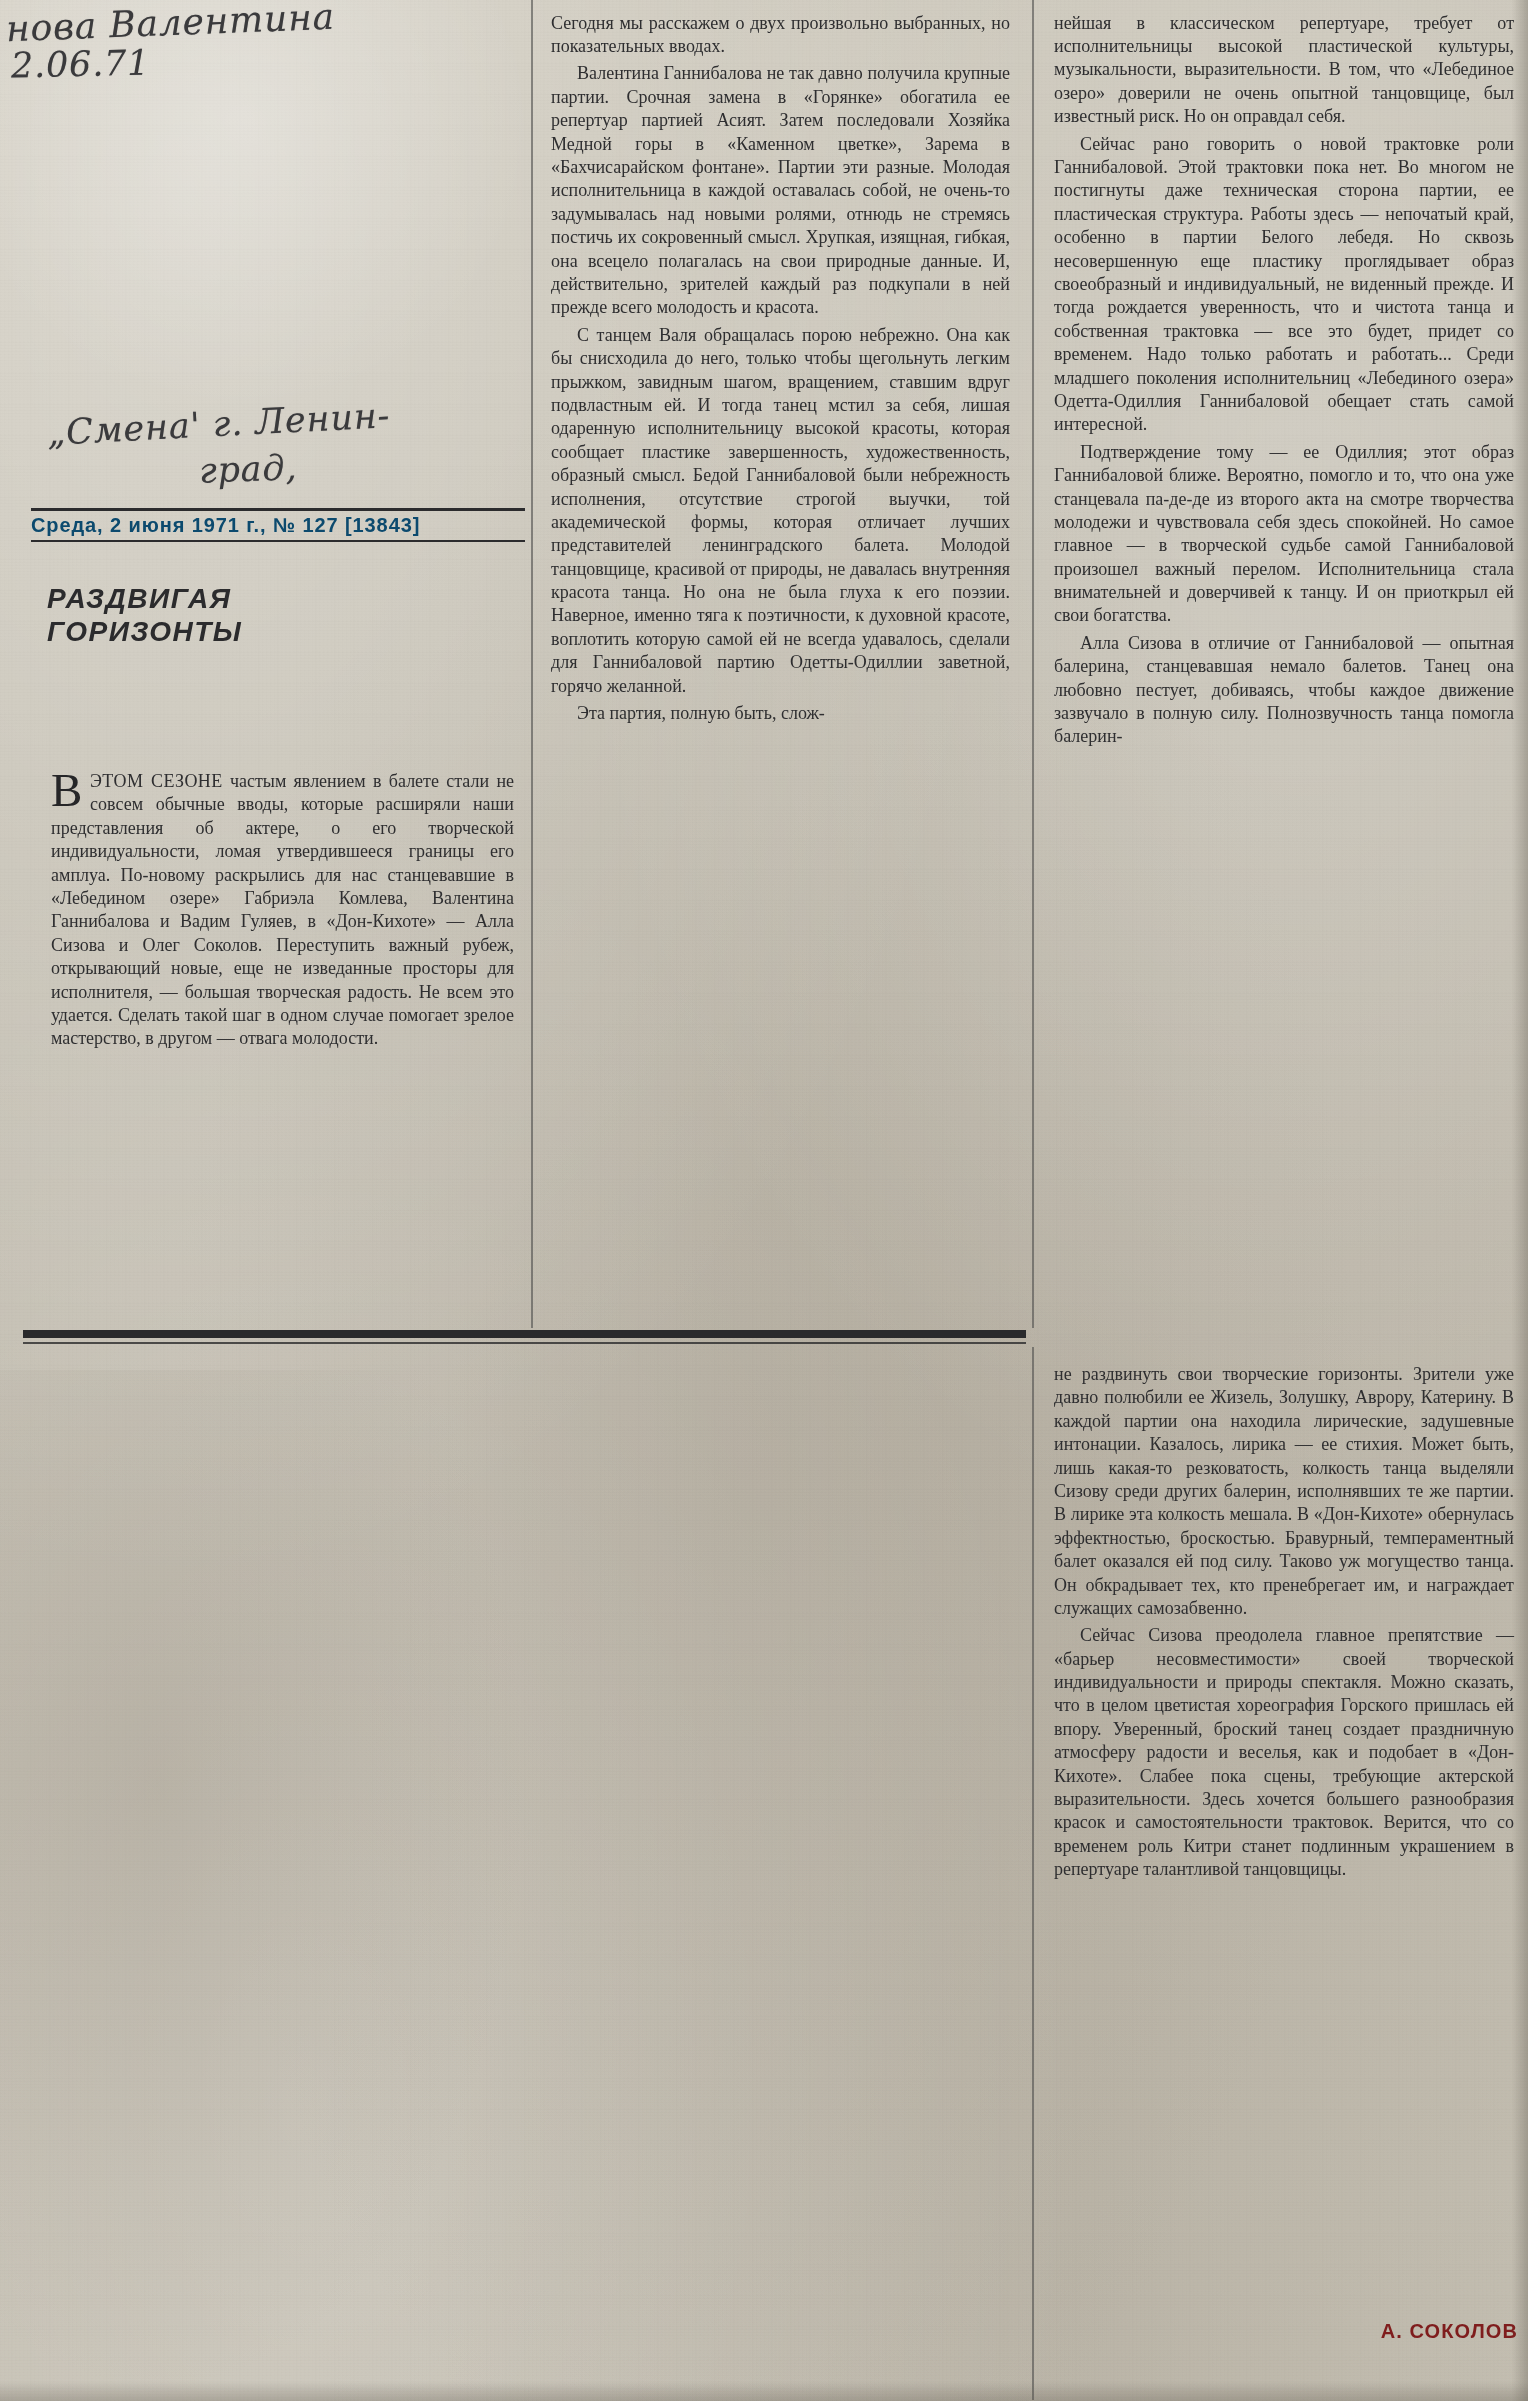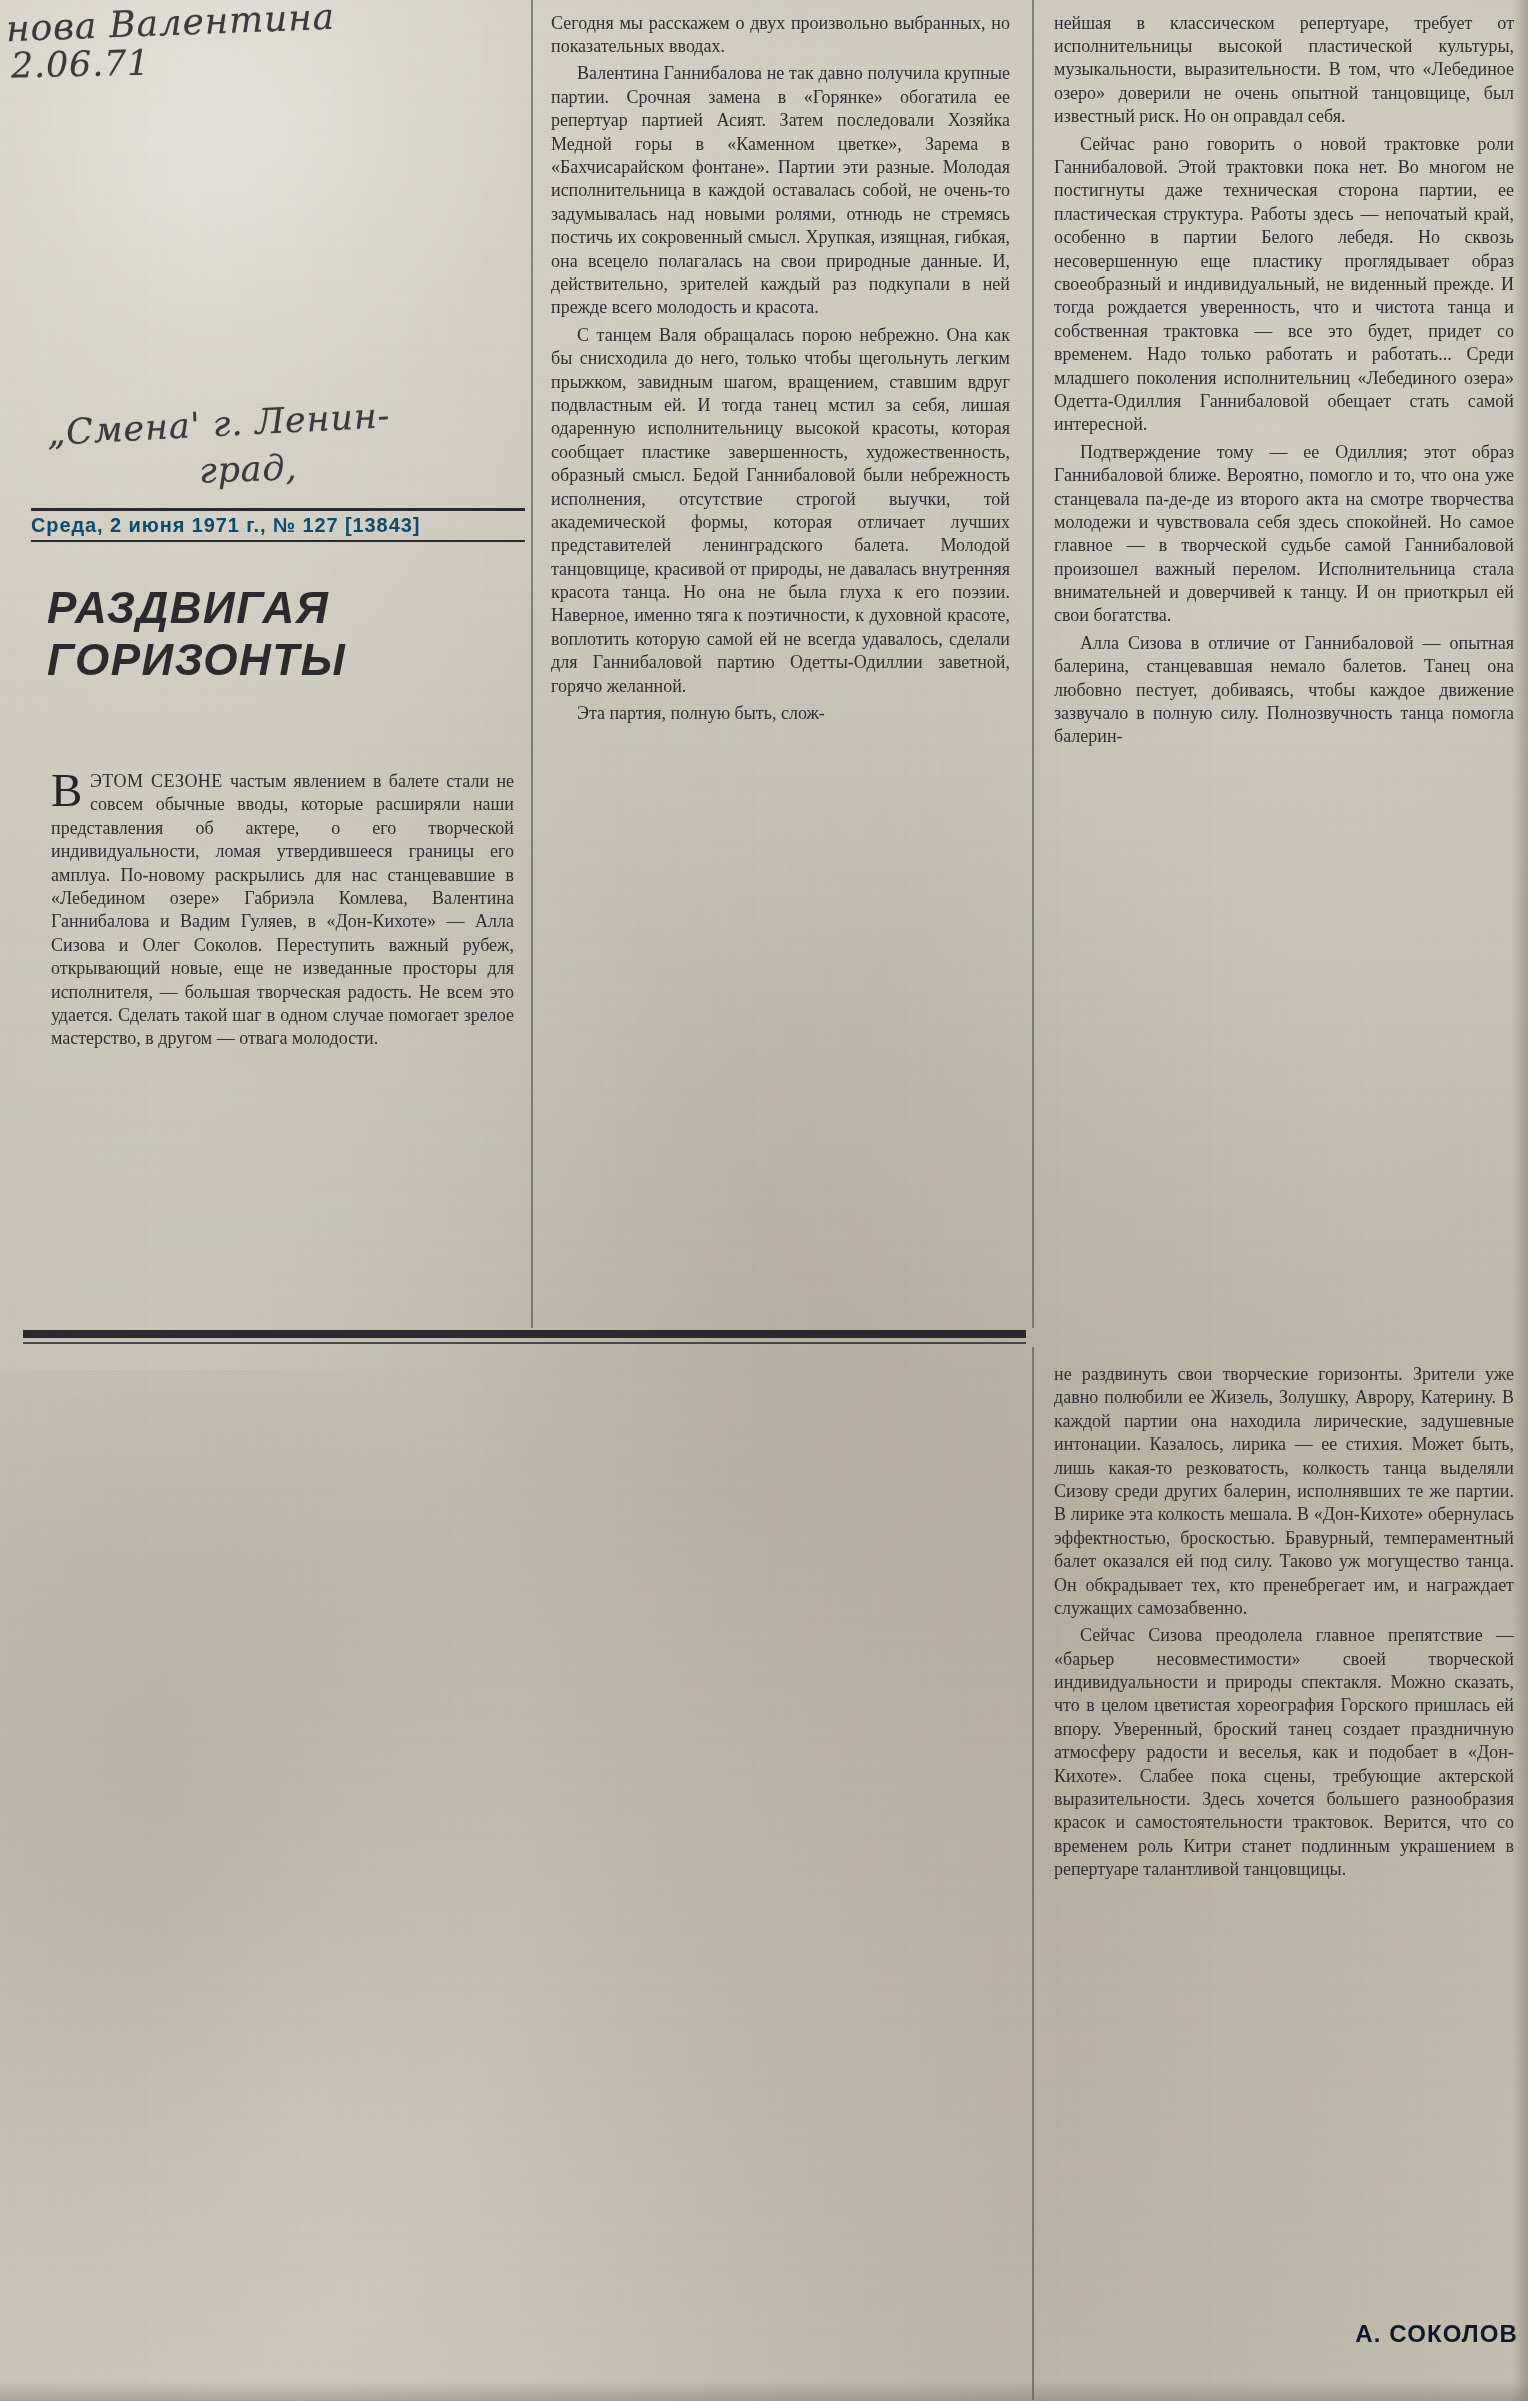--- a/index.html
+++ b/index.html
@@ -77,21 +77,21 @@
 
   
   #headline {
     position: absolute;
     left: 47px;
     top: 582px;
     width: 475px;
     font-family: "Liberation Sans", sans-serif;
     font-weight: bold;
     font-style: italic;
-    font-size: 44px;
+    font-size: 28px;
     line-height: 1.18;
     letter-spacing: 1.5px;
     color: #2b2b2d;
   }
   #headline .hl-line { display: block; }
 
   
   .col {
     position: absolute;
     text-align: justify;
@@ -161,23 +161,23 @@
 
   
   #signature {
     position: absolute;
     left: 1050px;
     top: 2320px;
     width: 468px;
     text-align: right;
     font-family: "Liberation Sans", sans-serif;
     font-weight: bold;
-    font-size: 24px;
+    font-size: 20px;
     letter-spacing: 1.1px;
-    color: #0f172a;
+    color: #7f1d1d;
   }
 
   
   .smudge {
     position: absolute;
     pointer-events: none;
   }
   #smudge-left {
     left: 0; top: 1370px; width: 528px; height: 1026px;
     background: radial-gradient(ellipse at 30% 40%, rgba(150,142,128,0.30), rgba(150,142,128,0) 70%);

